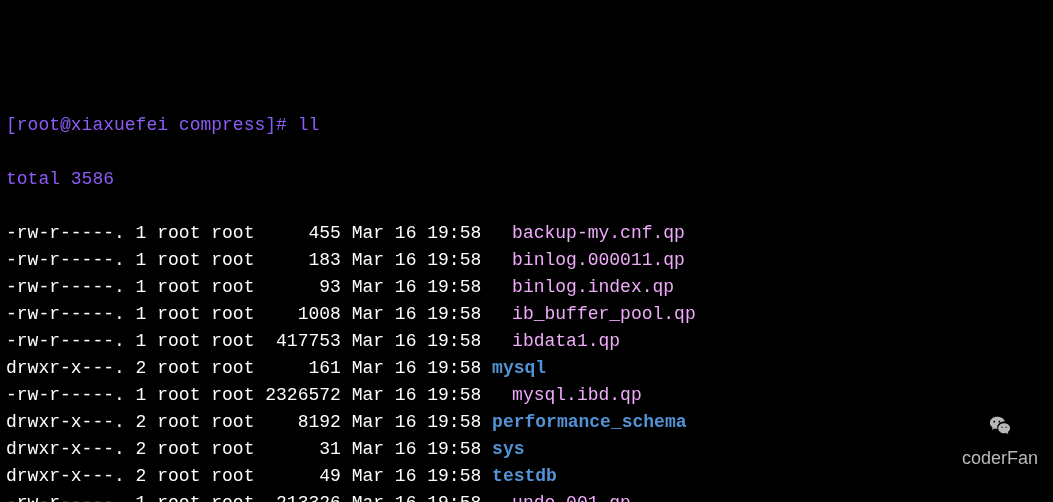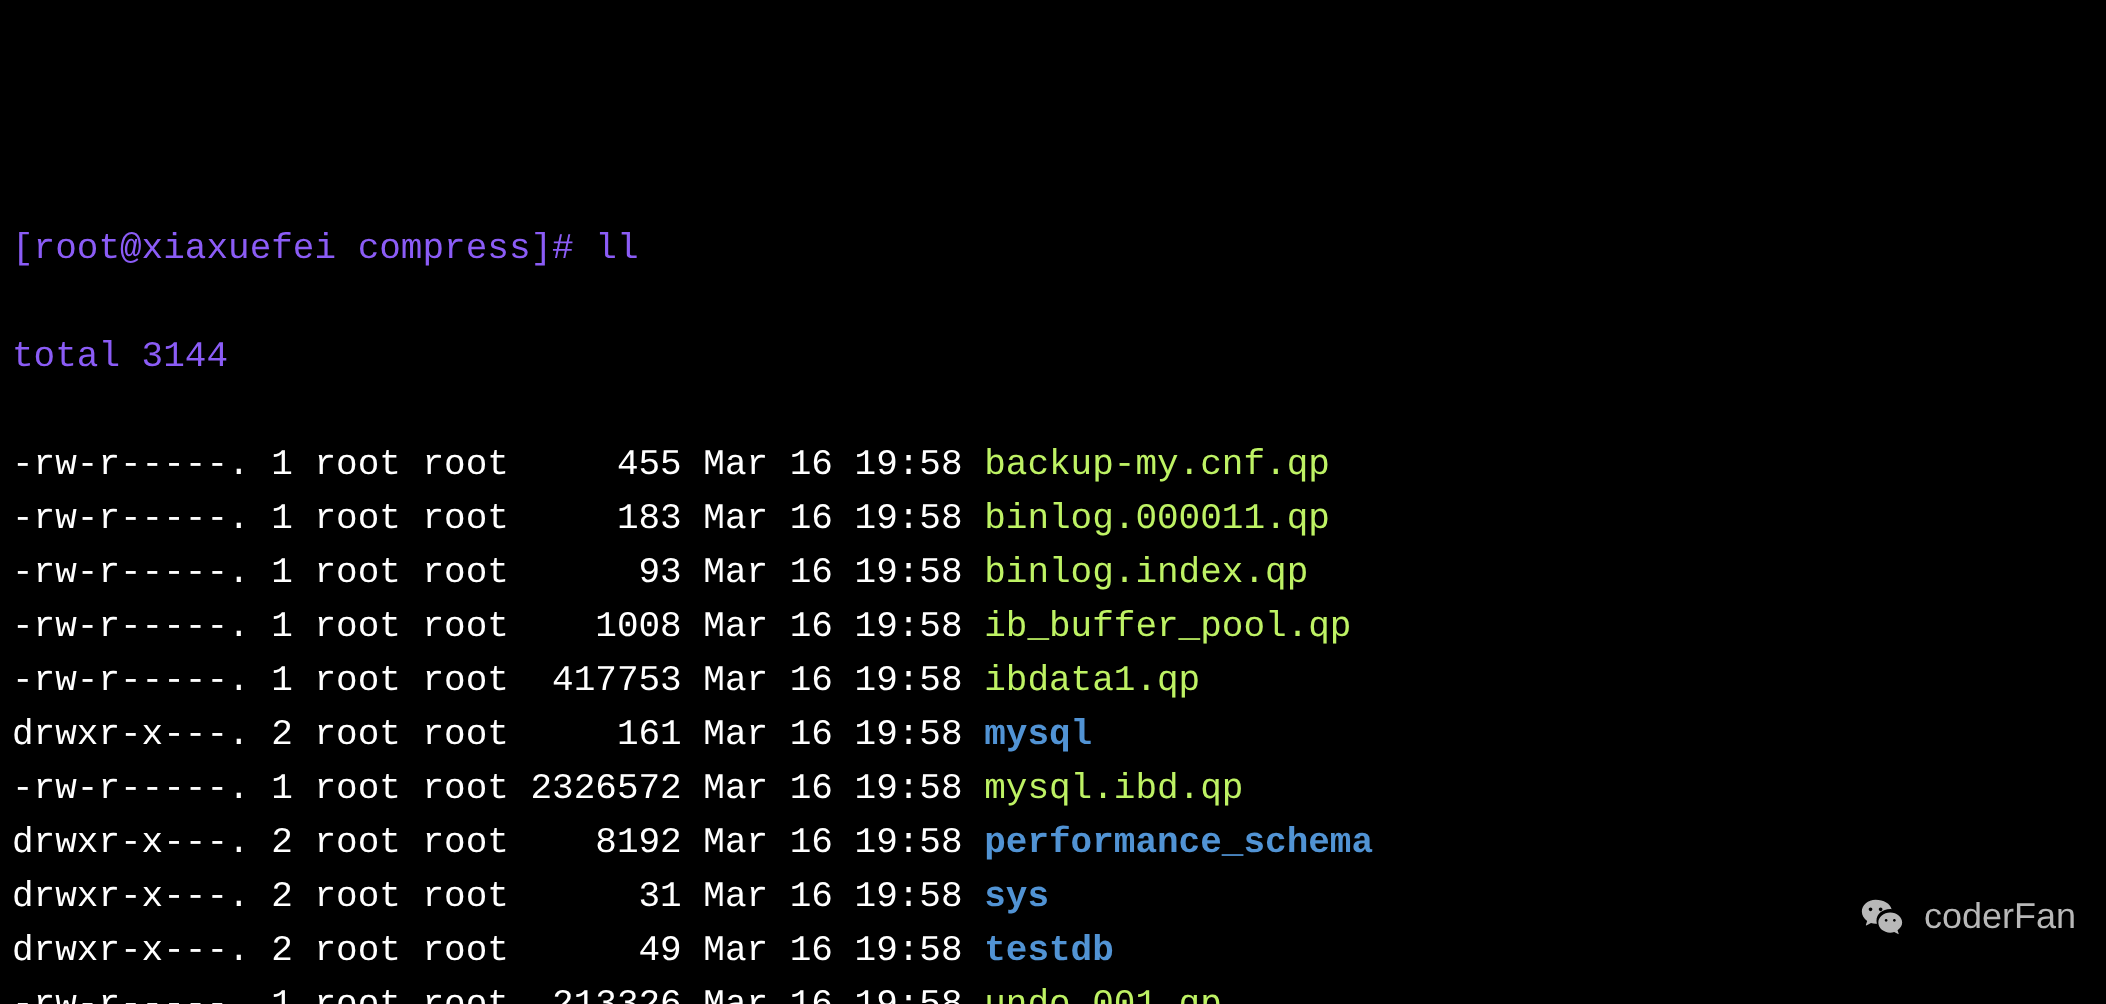--- a/index.html
+++ b/index.html
@@ -25,46 +25,48 @@
     }
     .file-row {
       color: #ffffff;
     }
     .dir-name {
       color: #5193d4;
       font-weight: bold;
       margin-top: 44px;
     }
     .file-name {
-      color: #bef264;
+      color: #f0abfc;
+      margin-left: 20px;
     }
     .watermark {
       position: absolute;
       bottom: 30px;
       right: 15px;
       display: flex;
       align-items: center;
       gap: 8px;
       color: #b8b8b8;
       font-size: 18px;
       font-family: sans-serif;
+      flex-direction: column;
     }
     .watermark-icon {
       width: 26px;
       height: 22px;
       fill: #b8b8b8;
     }
   </style>
 </head>
 <body>
 
 
 
 <div class="prompt-line">[root@xiaxuefei compress]# ll</div>
-<div class="prompt-line">total 3144</div>
+<div class="prompt-line">total 3586</div>
 <div id="file-listing"><div class="file-row"><span>-rw-r-----. 1 root root     455 Mar 16 19:58 </span><span class="file-name">backup-my.cnf.qp</span></div><div class="file-row"><span>-rw-r-----. 1 root root     183 Mar 16 19:58 </span><span class="file-name">binlog.000011.qp</span></div><div class="file-row"><span>-rw-r-----. 1 root root      93 Mar 16 19:58 </span><span class="file-name">binlog.index.qp</span></div><div class="file-row"><span>-rw-r-----. 1 root root    1008 Mar 16 19:58 </span><span class="file-name">ib_buffer_pool.qp</span></div><div class="file-row"><span>-rw-r-----. 1 root root  417753 Mar 16 19:58 </span><span class="file-name">ibdata1.qp</span></div><div class="file-row"><span>drwxr-x---. 2 root root     161 Mar 16 19:58 </span><span class="dir-name">mysql</span></div><div class="file-row"><span>-rw-r-----. 1 root root 2326572 Mar 16 19:58 </span><span class="file-name">mysql.ibd.qp</span></div><div class="file-row"><span>drwxr-x---. 2 root root    8192 Mar 16 19:58 </span><span class="dir-name">performance_schema</span></div><div class="file-row"><span>drwxr-x---. 2 root root      31 Mar 16 19:58 </span><span class="dir-name">sys</span></div><div class="file-row"><span>drwxr-x---. 2 root root      49 Mar 16 19:58 </span><span class="dir-name">testdb</span></div><div class="file-row"><span>-rw-r-----. 1 root root  213326 Mar 16 19:58 </span><span class="file-name">undo_001.qp</span></div></div>
 
 
 <div class="watermark">
   <svg class="watermark-icon" viewBox="0 0 24 24">
     <path d="M8.5 2C4.36 2 1 4.91 1 8.5c0 2.08 1.14 3.93 2.91 5.12l-.73 2.19c-.05.16.12.3.27.23l2.55-1.28c.79.24 1.63.37 2.5.37.25 0 .5-.01.74-.03-.16-.54-.24-1.11-.24-1.7 0-3.45 3.36-6.25 7.5-6.25.25 0 .5.01.74.03C16.62 4.23 12.93 2 8.5 2zm-2.75 4.25c.55 0 1 .45 1 1s-.45 1-1 1-1-.45-1-1 .45-1 1-1zm5.5 0c.55 0 1 .45 1 1s-.45 1-1 1-1-.45-1-1 .45-1 1-1zM16.5 9c-3.59 0-6.5 2.46-6.5 5.5s2.91 5.5 6.5 5.5c.75 0 1.47-.11 2.14-.31l2.19 1.1c.15.07.32-.07.27-.23l-.63-1.88C22.02 17.58 23 16.12 23 14.5c0-3.04-2.91-5.5-6.5-5.5zm-2.25 3.5c.41 0 .75.34.75.75s-.34.75-.75.75-.75-.34-.75-.75.34-.75.75-.75zm4.5 0c.41 0 .75.34.75.75s-.34.75-.75.75-.75-.34-.75-.75.34-.75.75-.75z"></path>
   </svg>
   <span>coderFan</span>
 </div>
 

